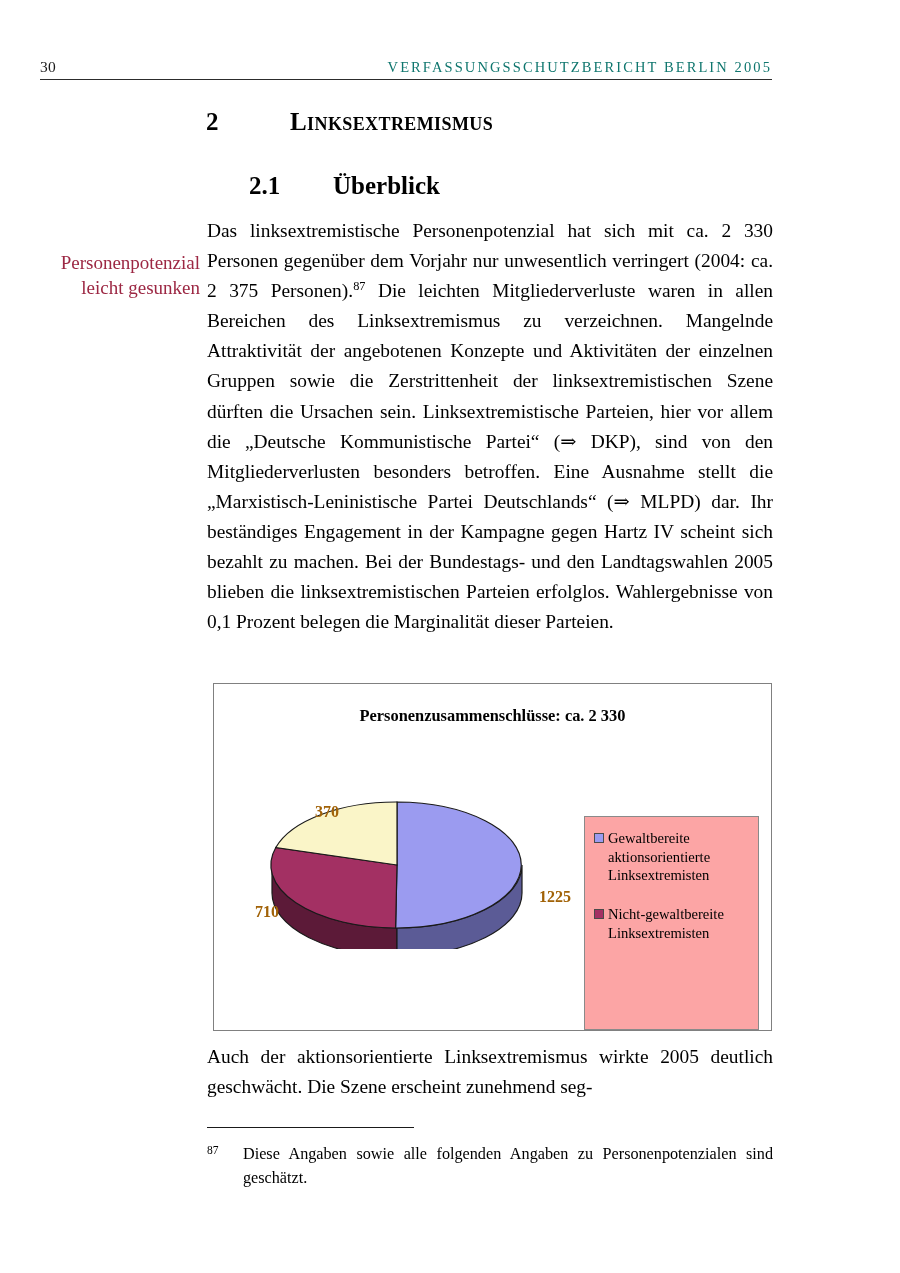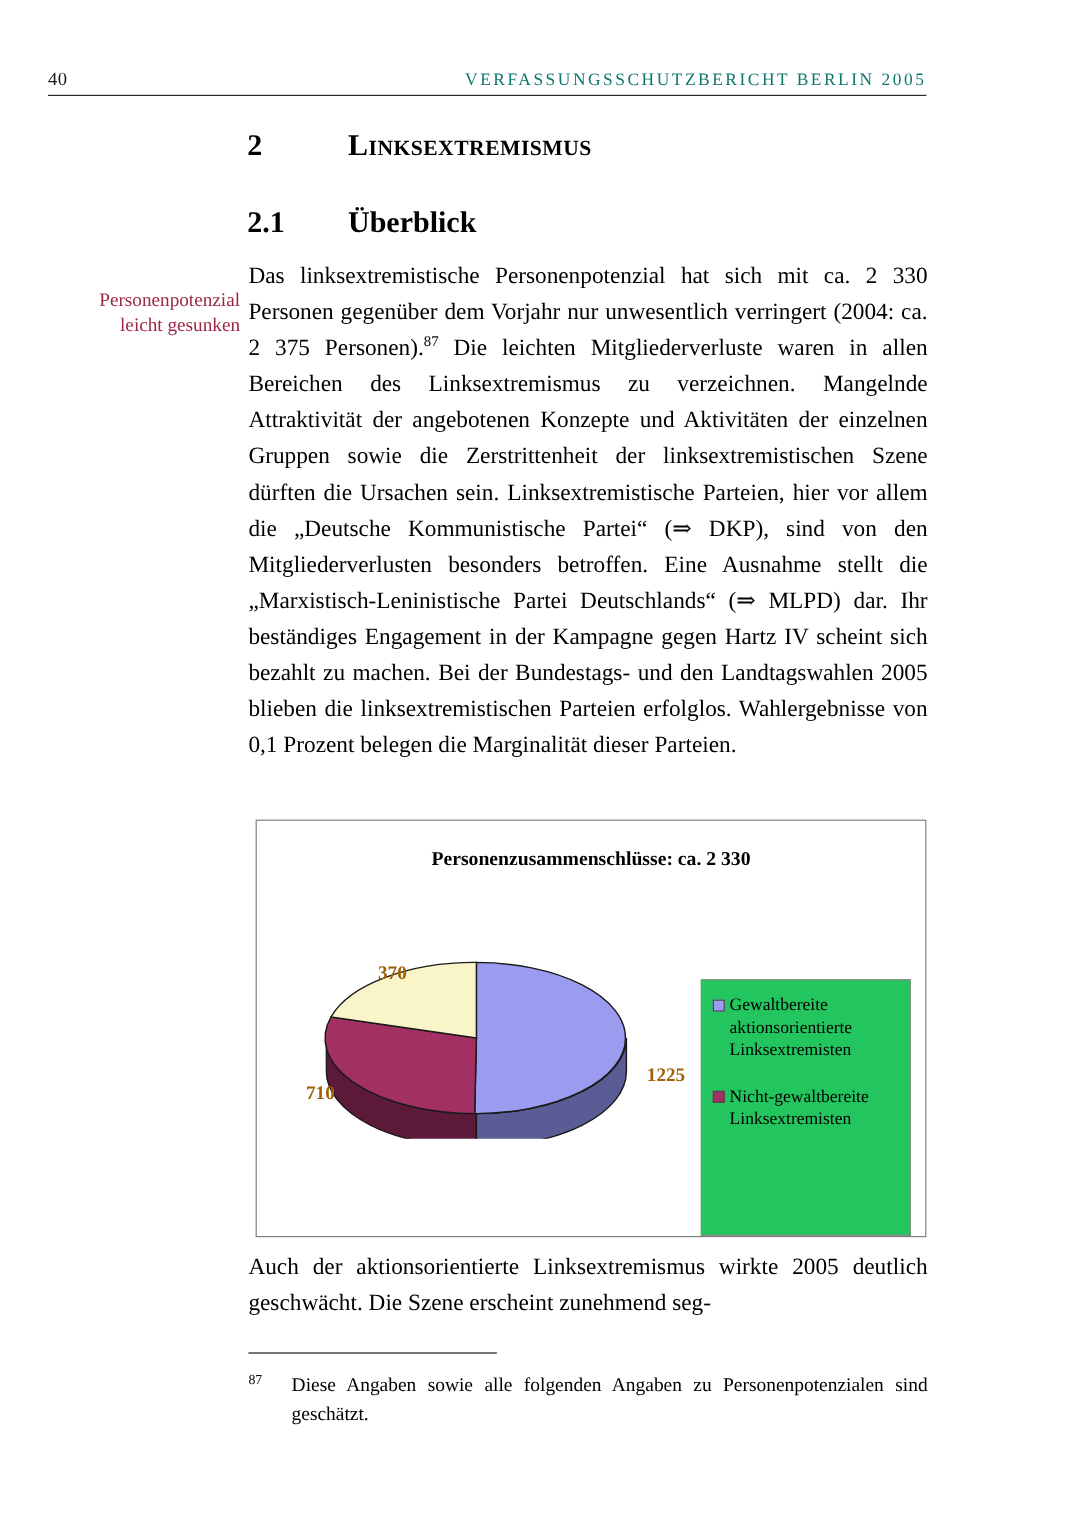--- a/index.html
+++ b/index.html
@@ -64,34 +64,35 @@
     position: absolute;
     left: 206px;
     top: 172px;
     display: flex;
     align-items: baseline;
   }
   .h2-num {
     font-size: 25px;
     font-weight: bold;
     width: 84px;
+    margin-left: 43px;
   }
   .h2-text {
     font-size: 25px;
     font-weight: bold;
   }
 
   
   .margin-note {
     position: absolute;
     left: 40px;
-    top: 240px;
+    top: 250px;
     width: 160px;
     text-align: right;
-    font-size: 16px;
+    font-size: 19px;
     line-height: 1.34;
     color: #9c2743;
   }
 
   
   .body-col {
     position: absolute;
     left: 207px;
     width: 566px;
   }
@@ -155,21 +156,21 @@
   #pie-label-2 { left: 101px; top: 119px; }
 
   
   .legend-box {
     position: absolute;
     left: 370px;
     top: 132px;
     width: 175px;
     height: 214px;
     border: 1.2px solid #8a8a8a;
-    background: #22c55e;
+    background: #fca5a5;
     box-sizing: border-box;
   }
   .legend-entry {
     position: absolute;
     left: 9px;
     display: flex;
     align-items: flex-start;
     width: 162px;
   }
   #legend-entry-0 { top: 12px; }
@@ -216,21 +217,21 @@
   .footnote-text {
     font-size: 16.2px;
     line-height: 23.5px;
     text-align: justify;
   }
 </style>
 </head>
 <body>
 
 <div class="page-header">
-  <span class="folio">40</span>
+  <span class="folio">30</span>
   <span class="running-title">VERFASSUNGSSCHUTZBERICHT BERLIN 2005</span>
 </div>
 
 <div class="h1-row">
   <span class="h1-num">2</span>
   <span class="h1-text">Linksextremismus</span>
 </div>
 
 <div class="h2-row">
   <span class="h2-num">2.1</span>

